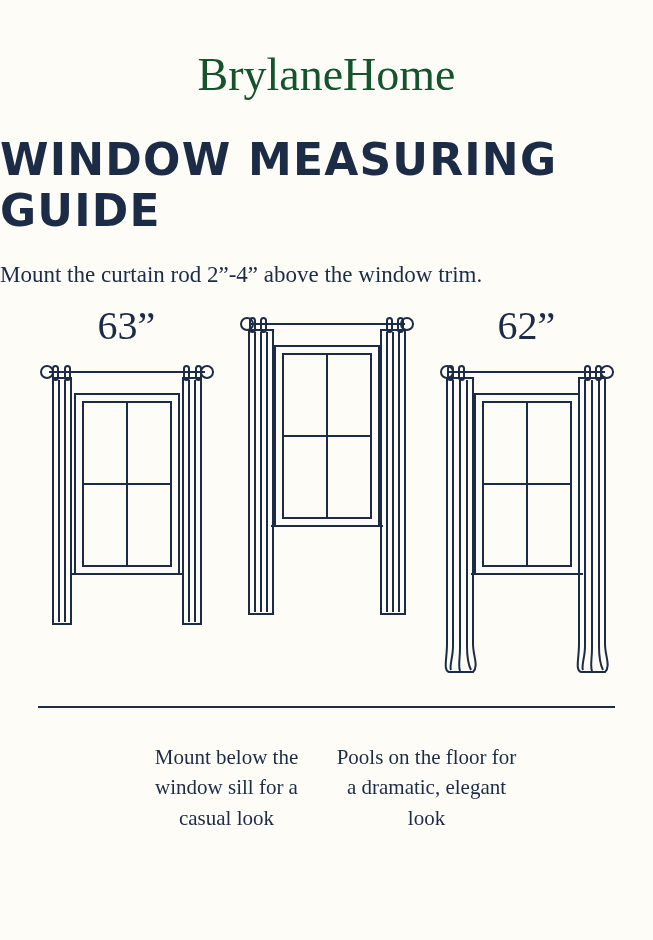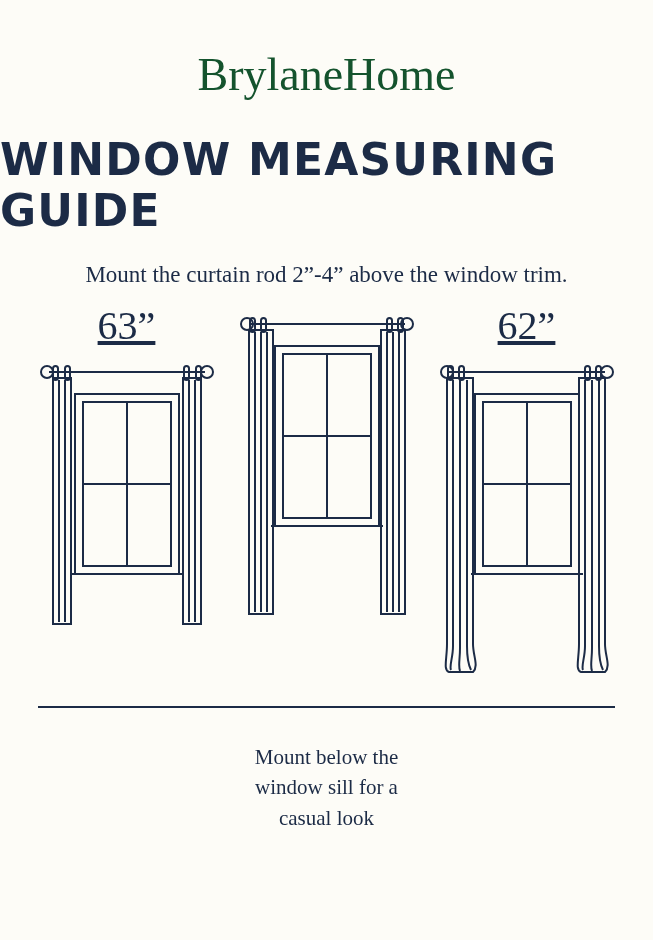--- a/index.html
+++ b/index.html
@@ -36,21 +36,20 @@
     text-align: left;
     font-family: "DejaVu Sans", sans-serif;
     font-weight: bold;
     font-size: 44px;
     letter-spacing: 1.2px;
     color: #1c2b46;
     margin-top: 36px;
   }
 
   .subtitle {
-    text-align: center;
     font-family: "Liberation Serif", serif;
     font-size: 23px;
     color: #1c2b46;
     margin-top: 26px;
   }
 
   .columns {
     position: relative;
     margin-top: 18px;
     display: flex;
@@ -61,21 +60,20 @@
     width: 200px;
     position: relative;
   }
   .size-label {
     text-align: center;
     font-family: "Liberation Serif", serif;
     font-size: 40px;
     color: #1c2b46;
     line-height: 1;
     margin-bottom: 8px;
-    text-decoration: underline;
   }
 
   .figure {
     position: relative;
     height: 320px;
     width: 200px;
   }
 
   svg { display: block; }
 
@@ -210,15 +208,16 @@
         </svg>
       </div>
     </div>
 
   </div>
 
   <div class="floor-line"></div>
 
   <div class="captions">
     <div class="caption">Mount below the window sill for a casual look</div>
+    <div class="caption">Pools on the floor for a dramatic, elegant look</div>
   </div>
 
 </div>
 
 </body></html>

